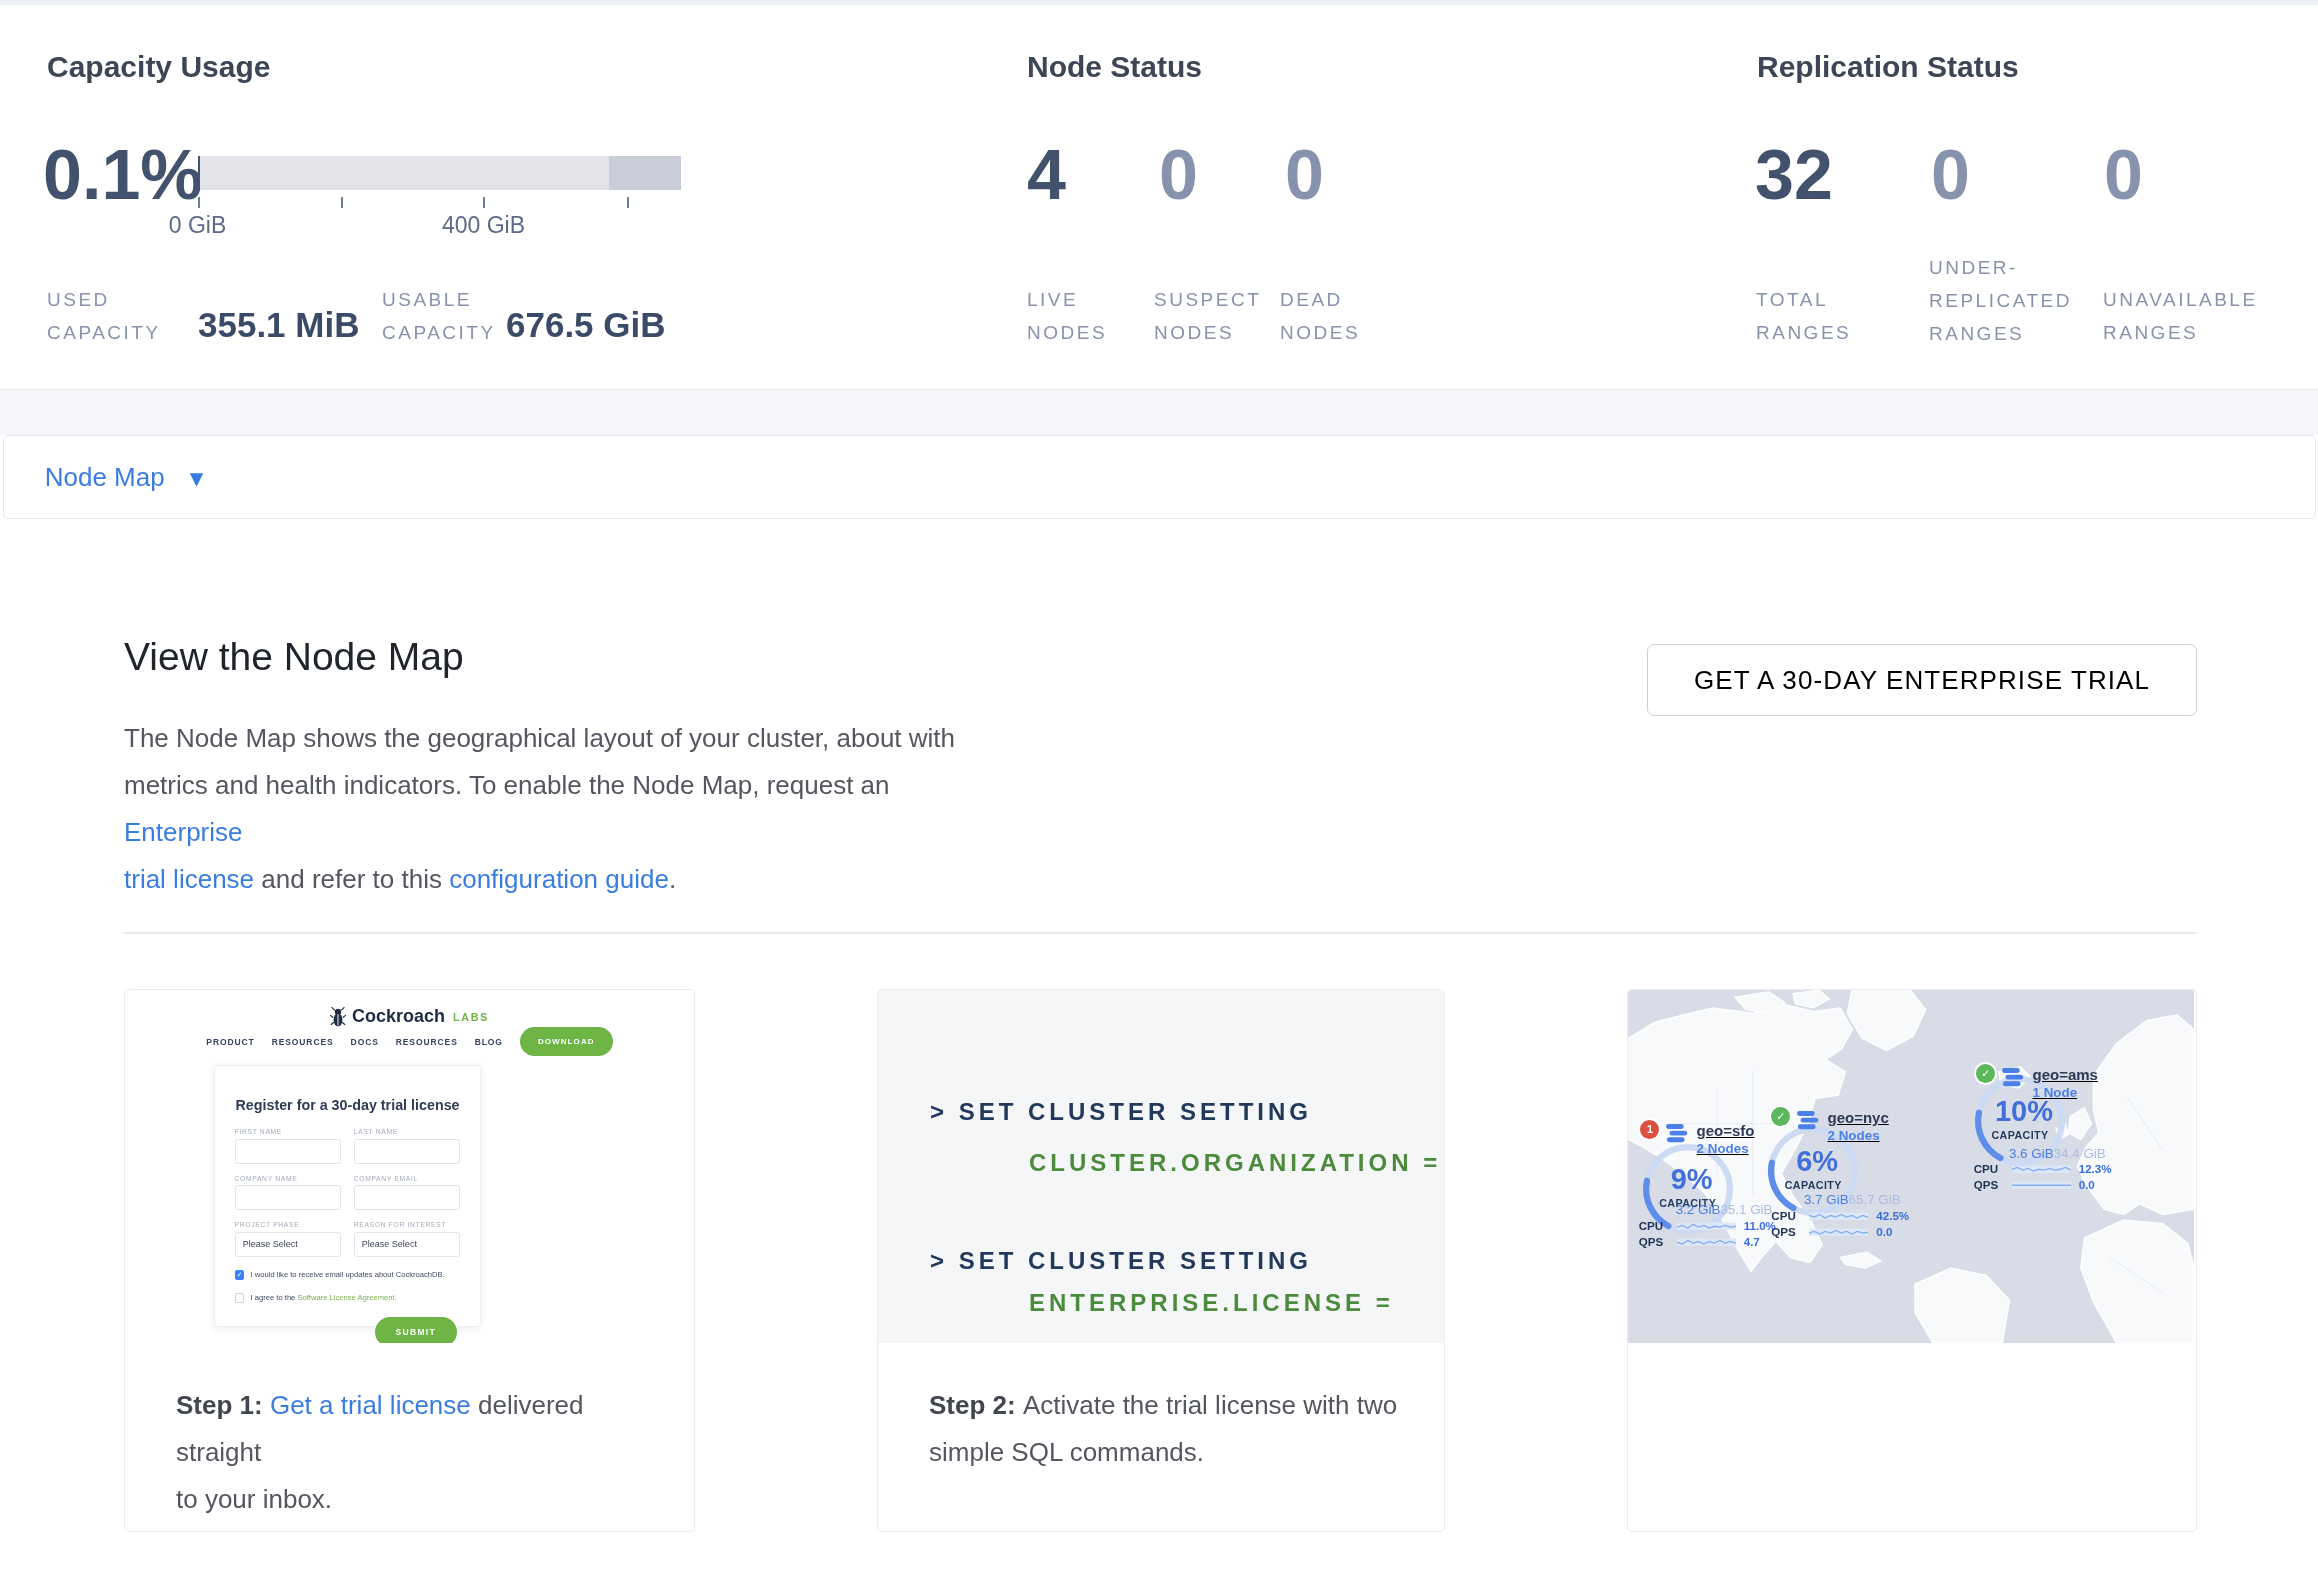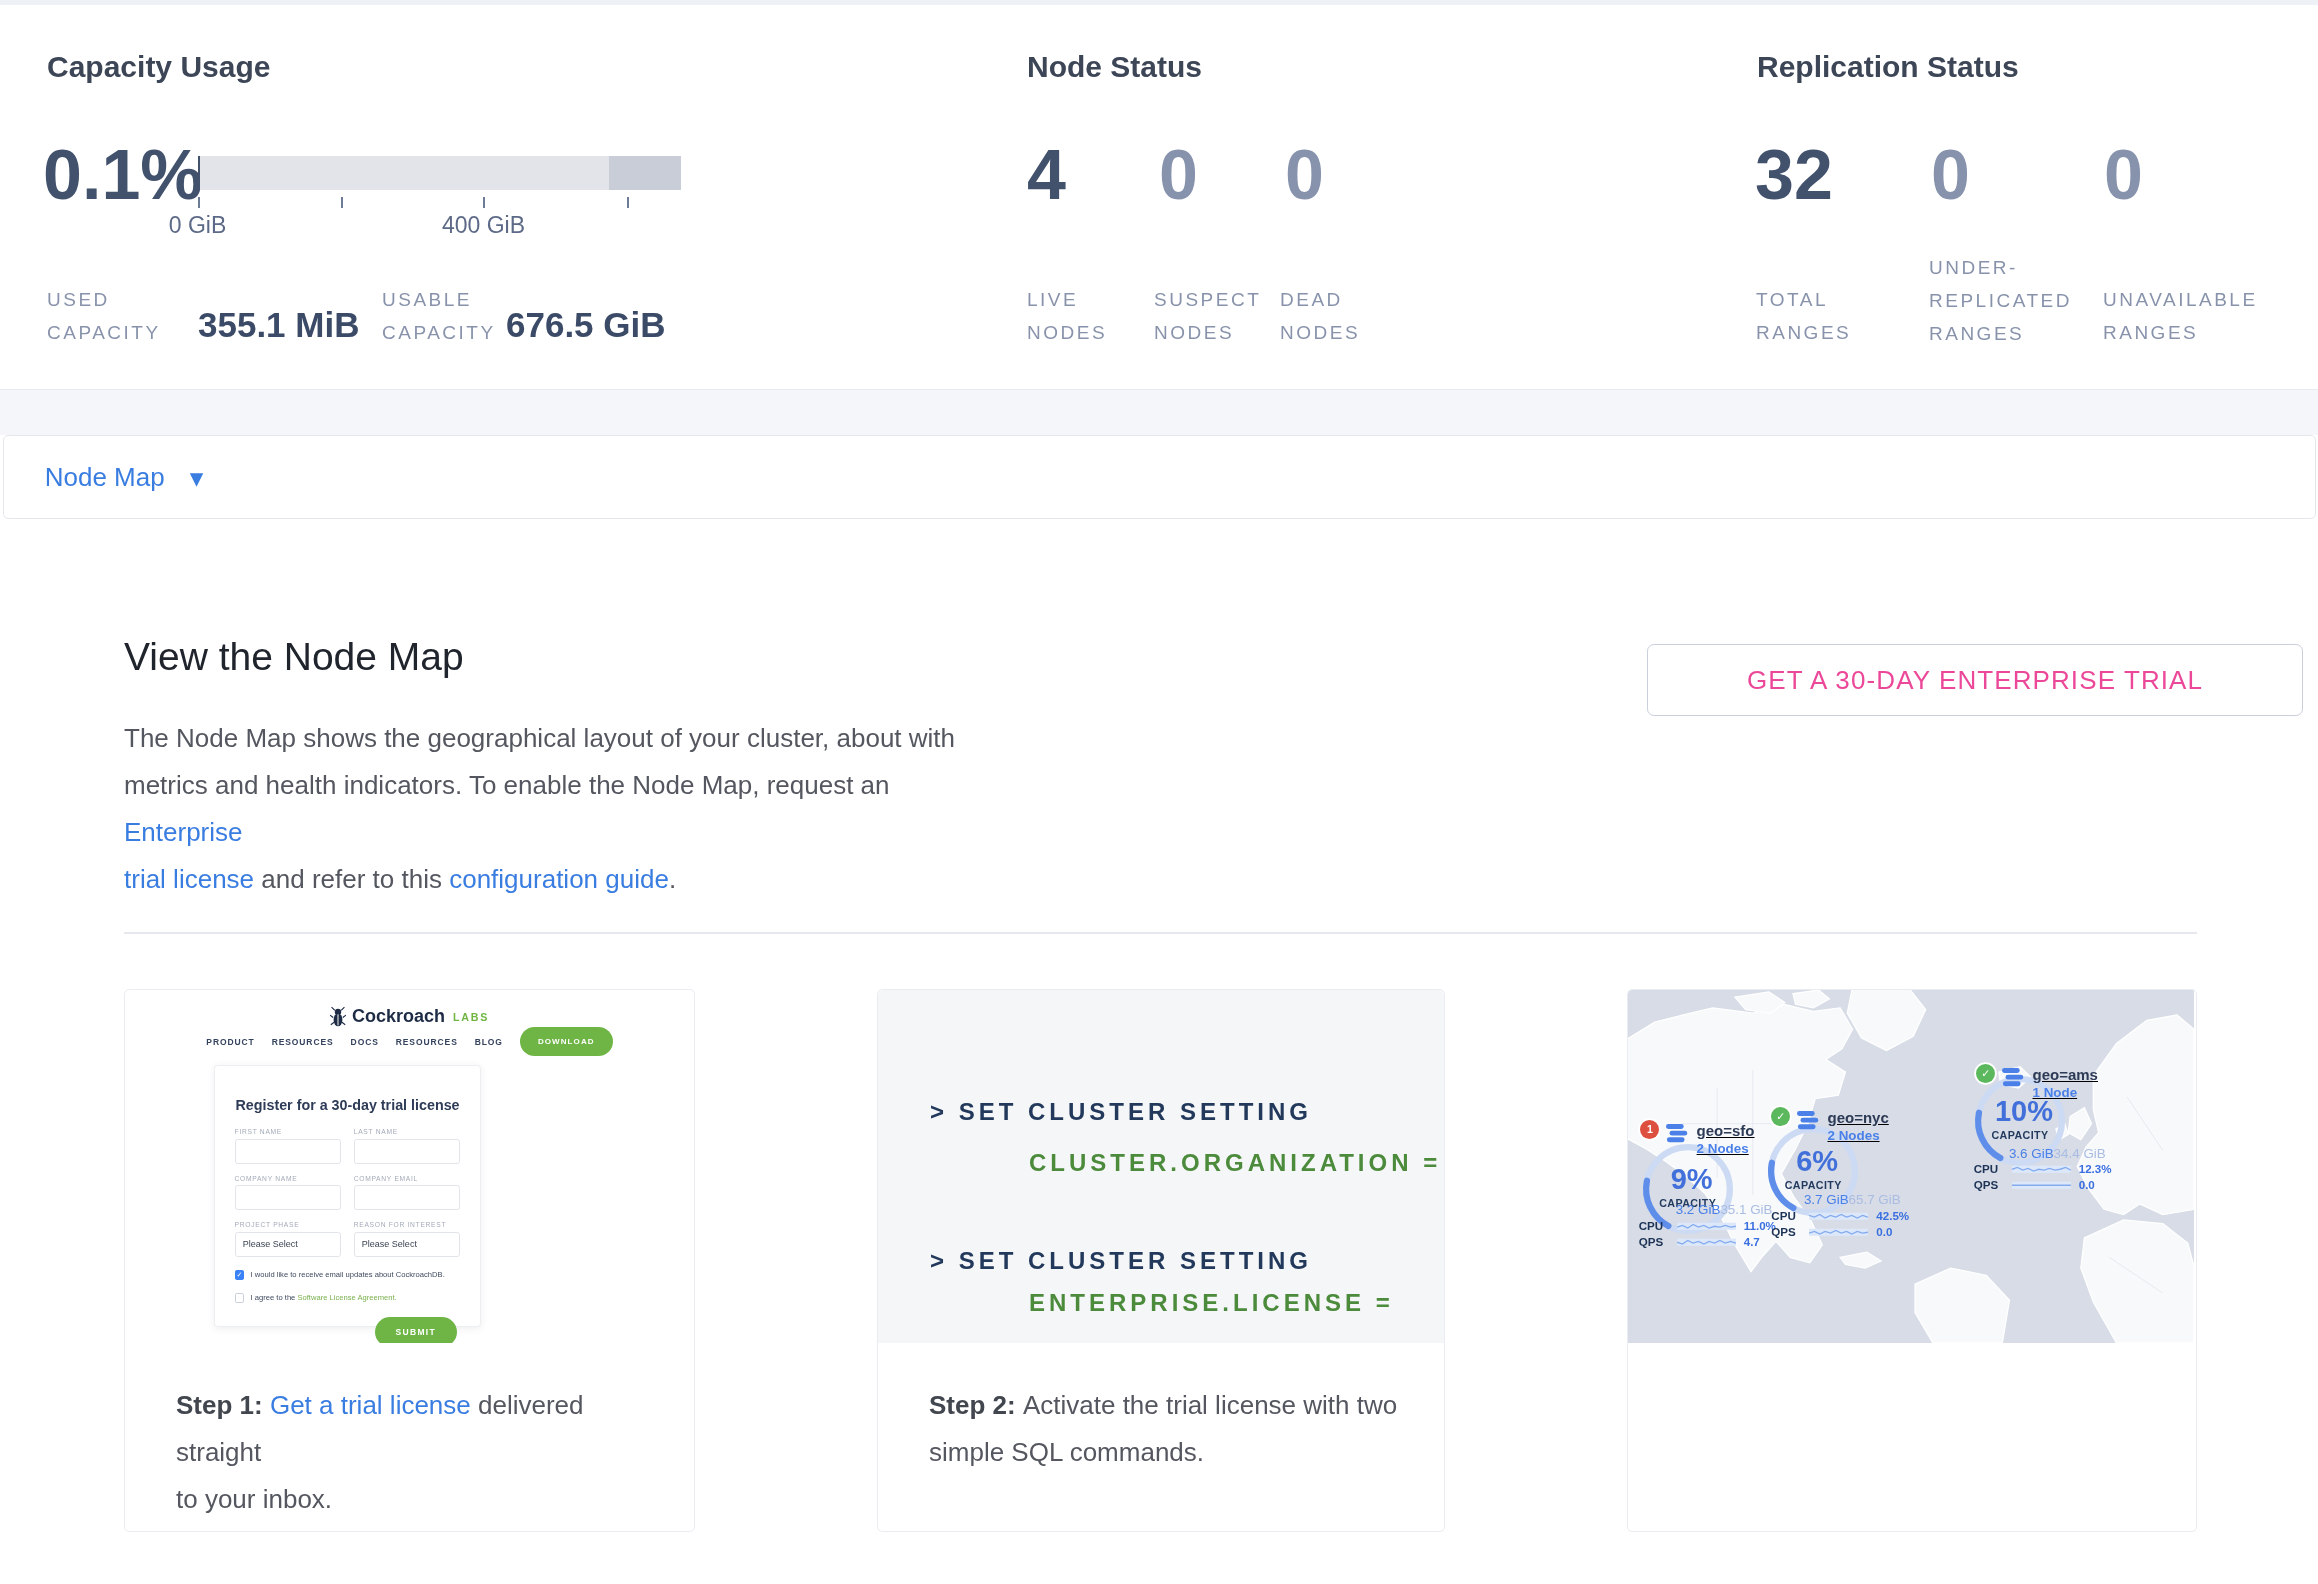--- a/index.html
+++ b/index.html
@@ -30,22 +30,22 @@
     border:0.9px solid #e3e6ec; border-radius:5.3px; display:flex; align-items:center;
     padding-left:41px; gap:25px; cursor:pointer; }
   .nodemap-bar .nm-label { font-size:26px; font-weight:500; color:#3a7de1; }
   .nodemap-bar .nm-caret { font-size:27px; color:#3a7de1; line-height:1; margin-top:3.6px; }
 
   
   .page-h2 { position:absolute; left:124px; top:635px; font-size:39px; font-weight:500; color:#20242c; }
   .intro-p { position:absolute; left:124px; top:715px; width:874px; font-size:26px;
     line-height:47px; color:#54575f; }
   a.link { color:#3a7de1; text-decoration:none; cursor:pointer; }
-  .cta-btn { position:absolute; left:1647px; top:644px; width:656px; height:72px; background:#ffffff;
-    border:1.8px solid #c9cfdb; border-radius:7.1px; color:#ec4899; font-size:26px; font-weight:500;
+  .cta-btn { position:absolute; left:1647px; top:644px; width:550px; height:72px; background:#ffffff;
+    border:1.8px solid #c9cfdb; border-radius:7.1px; color:#000000; font-size:26px; font-weight:500;
     letter-spacing:1.1px; display:flex; align-items:center; justify-content:center; cursor:pointer;
     font-family:"Liberation Sans","DejaVu Sans",sans-serif; }
   .divider { position:absolute; left:124px; top:932px; width:2073px; height:1.8px; background:#e5e8ed; }
 
   
   .card { position:absolute; top:989px; height:543px; background:#ffffff;
     border:1.8px solid #e9ecf1; border-radius:5.3px; overflow:hidden; }
   .card-1 { left:124px; width:571px; }
   .card-2 { left:877px; width:568px; }
   .card-3 { left:1627px; width:570px; }

